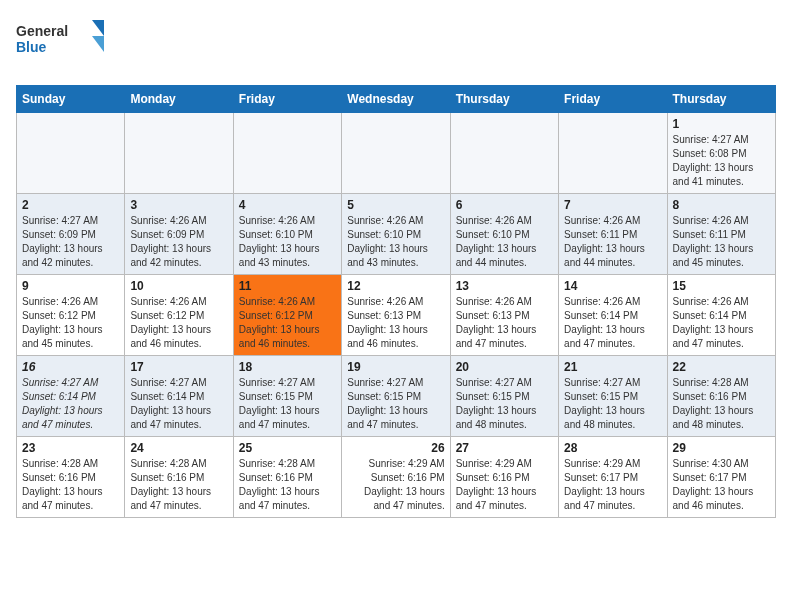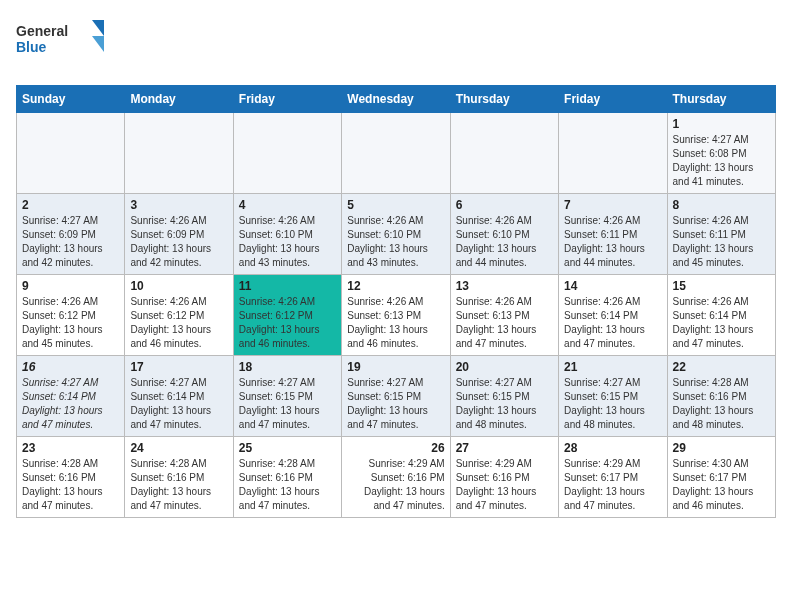--- a/index.html
+++ b/index.html
@@ -176,21 +176,21 @@
           <div class="day-info" style="white-space: pre-line;">Sunrise: 4:26 AM
 Sunset: 6:12 PM
 Daylight: 13 hours and 45 minutes.</div>
         </td>
         <td style="background-color: rgb(255, 255, 255);">
           <div class="day-number">10</div>
           <div class="day-info" style="white-space: pre-line;">Sunrise: 4:26 AM
 Sunset: 6:12 PM
 Daylight: 13 hours and 46 minutes.</div>
         </td>
-        <td style="background-color: #14b8a6;">
+        <td style="background-color: #f97316;">
           <div class="day-number">11</div>
           <div class="day-info" style="white-space: pre-line;">Sunrise: 4:26 AM
 Sunset: 6:12 PM
 Daylight: 13 hours and 46 minutes.</div>
         </td>
         <td style="background-color: rgb(255, 255, 255);">
           <div class="day-number">12</div>
           <div class="day-info" style="white-space: pre-line;">Sunrise: 4:26 AM
 Sunset: 6:13 PM
 Daylight: 13 hours and 46 minutes.</div>

